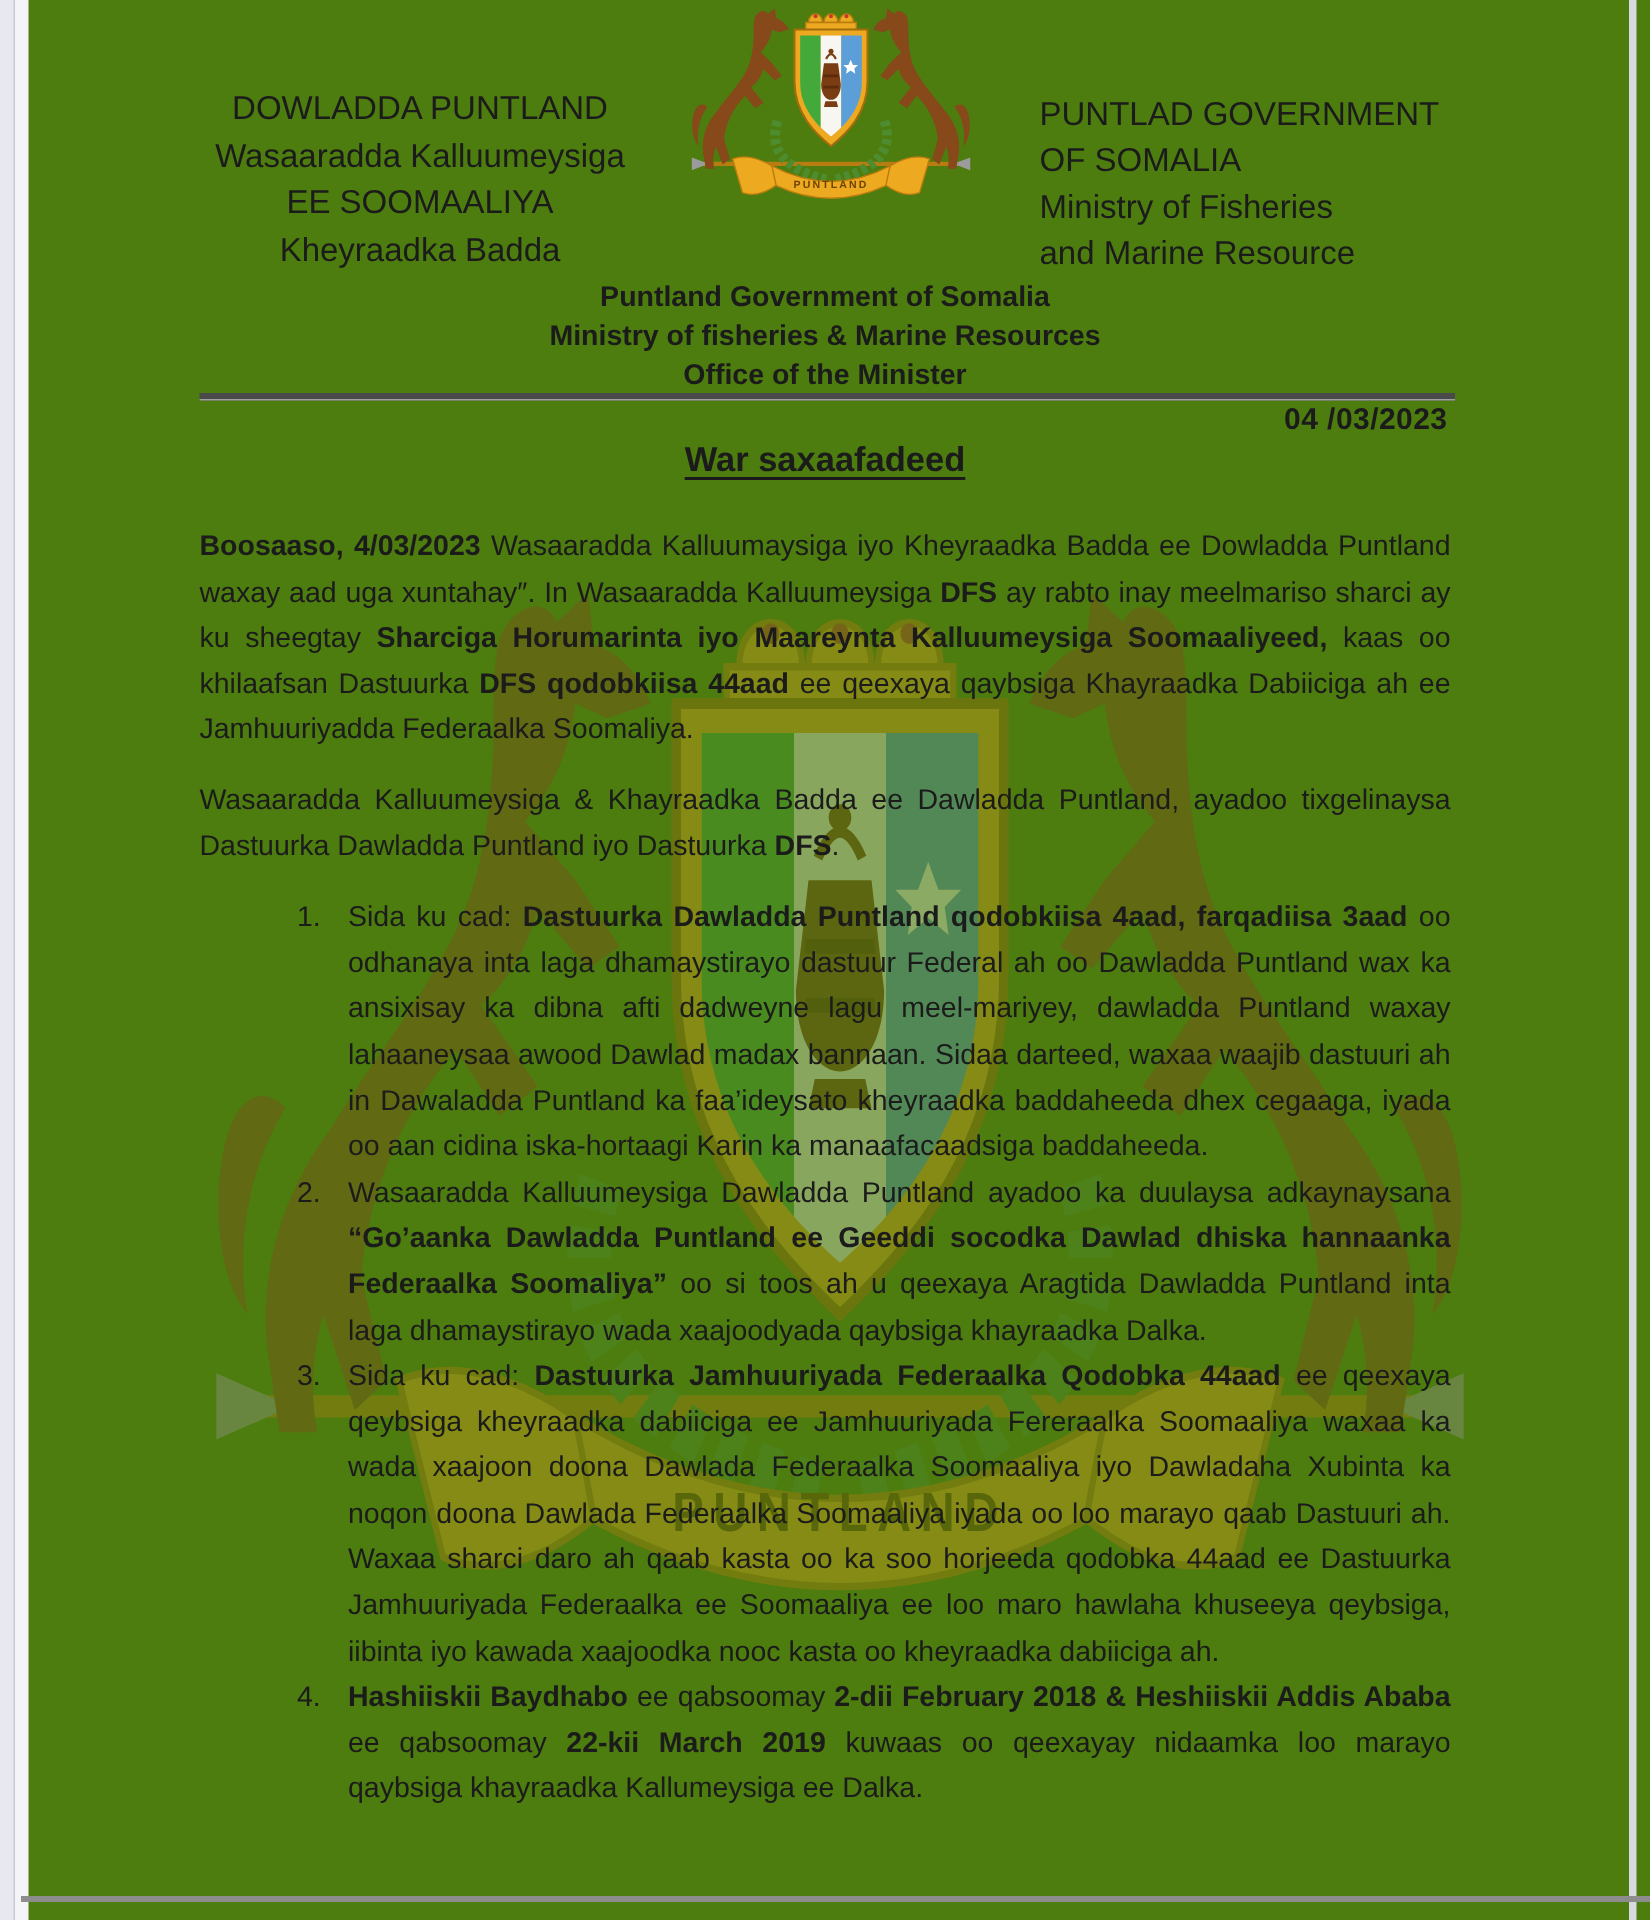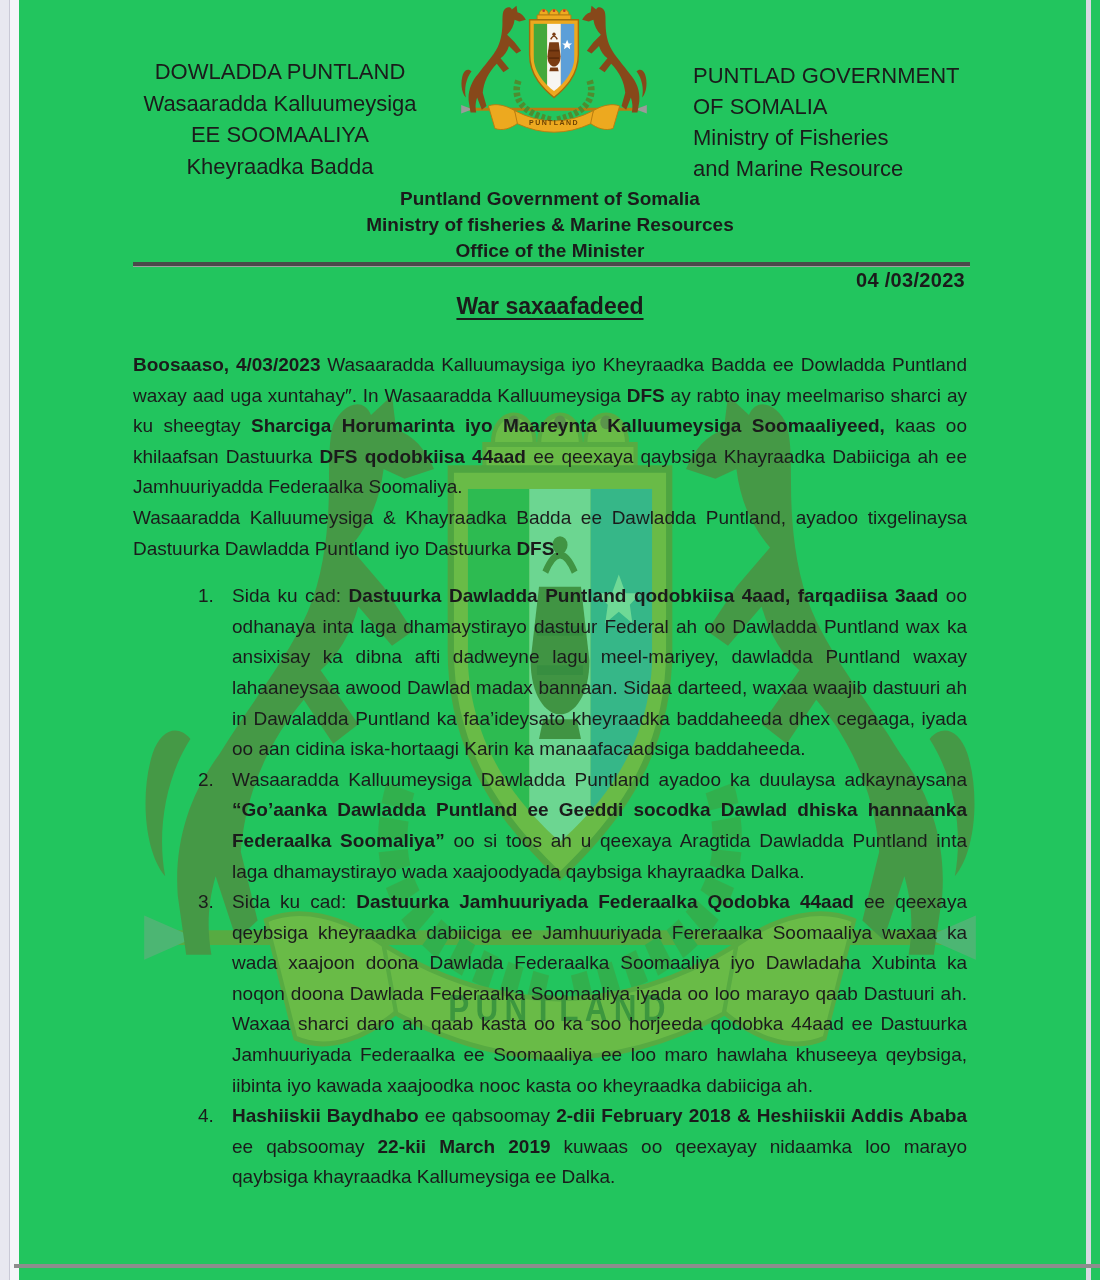--- a/index.html
+++ b/index.html
@@ -1,18 +1,18 @@
 <!DOCTYPE html>
 <html><head>
 <meta charset="utf-8">
 <style>
   html,body{margin:0;padding:0;background:#ffffff;}
   .page{
     position:relative;width:1100px;height:1280px;overflow:hidden;
-    background:#22c55e;font-family:"Liberation Sans","DejaVu Sans",sans-serif;
+    background:#4d7c0f;font-family:"Liberation Sans","DejaVu Sans",sans-serif;
     color:#1b1b1b;
   }
   .edge-left{position:absolute;left:0;top:0;bottom:0;width:9px;background:#e8e8f0;border-right:1px solid #c9c9d6;}
   .edge-left2{position:absolute;left:10px;top:0;bottom:0;width:9px;background:#f5f5f9;}
   .edge-right{position:absolute;left:1086px;top:0;bottom:0;width:5px;background:#d9d9e2;}
   .edge-bottom{position:absolute;left:14px;right:0;top:1264px;height:4px;background:#8d8d8d;}
 
   .hdr-left{position:absolute;left:130px;top:56px;width:300px;text-align:center;
     font-size:22px;line-height:31.5px;white-space:nowrap;}
   .hdr-right{position:absolute;left:693px;top:60px;width:300px;text-align:left;
@@ -28,21 +28,21 @@
   .doc-title{position:absolute;left:133px;top:293px;width:834px;text-align:center;
     font-size:23px;font-weight:700;}
   .doc-title span{text-decoration:underline;text-decoration-thickness:2px;text-underline-offset:4px;}
 
   .watermark{position:absolute;left:140px;top:366px;width:840px;height:785px;
     opacity:0.35;pointer-events:none;z-index:0;}
   .watermark svg{width:100%;height:100%;}
 
   .content{position:absolute;left:133px;top:350px;width:834px;z-index:1;}
   .para{font-size:19px;line-height:30.6px;text-align:justify;margin:0;}
-  .para + .para{margin-top:0;}
+  .para + .para{margin-top:16px;}
   b{font-weight:700;}
   .press-list{margin-top:17px;}
   .li{display:flex;padding-left:65px;font-size:19px;line-height:30.6px;}
   .li .num{width:34px;flex:0 0 34px;}
   .li .txt{flex:1;text-align:justify;}
 </style>
 </head>
 <body>
 
 <div class="page">

